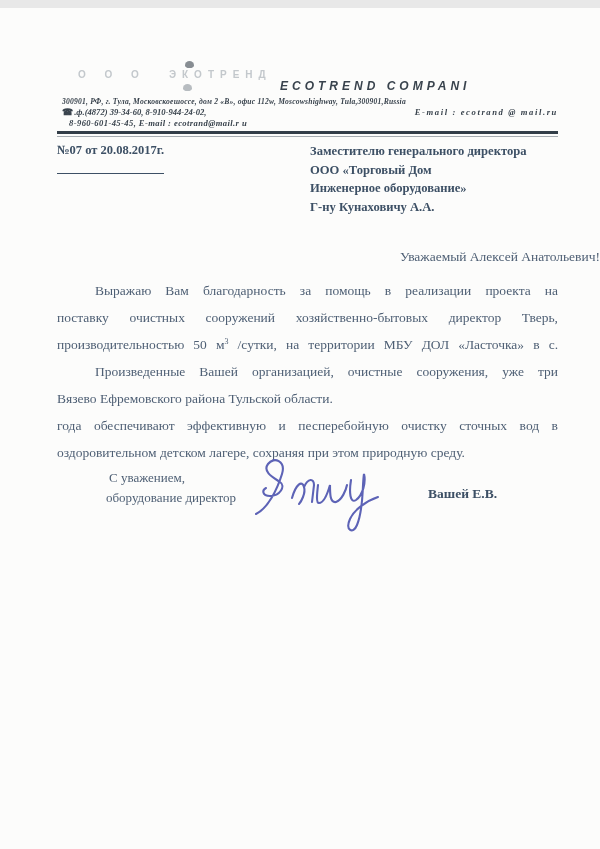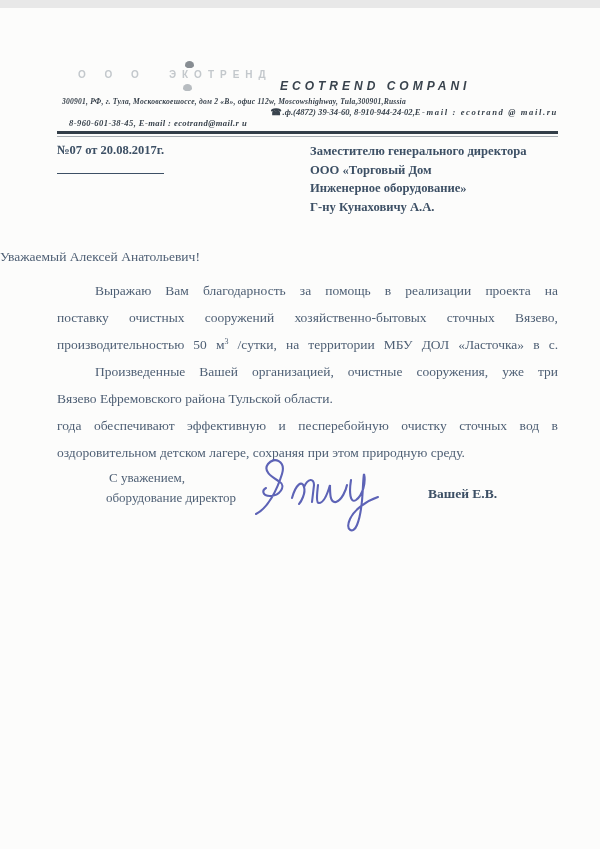--- a/index.html
+++ b/index.html
@@ -32,21 +32,21 @@
     font-size:12px;letter-spacing:4px;
     color:#39434d;white-space:nowrap;
   }
   .addr{
     position:absolute;left:62px;top:89px;width:500px;
     font-size:7.6px;font-style:italic;font-weight:bold;
     letter-spacing:.2px;color:#39434d;white-space:nowrap;
   }
   .phones-row1{
     position:absolute;left:62px;top:99px;width:496px;
-    display:flex;justify-content:flex-end;
+    display:flex;justify-content:space-between;
     font-size:8.6px;font-style:italic;font-weight:bold;color:#39434d;
     white-space:nowrap;
   }
   .phones-row1 .email{letter-spacing:1.6px;}
   .phone-icon{font-style:normal;font-size:9px;margin-right:1px;}
   .phones-row2{
     position:absolute;left:69px;top:110px;
     font-size:8.6px;font-style:italic;font-weight:bold;color:#39434d;
     letter-spacing:.4px;white-space:nowrap;
   }
@@ -59,21 +59,21 @@
     border-bottom:1.5px solid currentColor;padding-bottom:15px;
   }
   .recipient{
     position:absolute;left:310px;top:134px;width:255px;
     font-size:12.6px;font-weight:bold;color:var(--ink_bold,#3d5065);
     line-height:18.5px;
   }
   
   .salutation{
     position:absolute;left:0;top:241px;width:600px;
-    text-align:left;font-size:13.5px;
+    text-align:right;font-size:13.5px;
   }
   .body-block{
     position:absolute;left:57px;top:269px;width:501px;
     font-size:13.5px;
   }
   .bodyline{
     height:27px;line-height:27px;
     text-align:justify;text-align-last:justify;
     white-space:nowrap;
   }
@@ -104,39 +104,39 @@
   </div>
 
   <div class="company-en">ECOTREND COMPANI</div>
 
   <div class="addr">300901, РФ, г. Тула, Московскоешоссе, дом 2 «В», офис 112w, Moscowshighway, Tula,300901,Russia</div>
 
   <div class="phones-row1">
     <span><span class="phone-icon">☎</span><span>.ф.(4872) 39-34-60, 8-910-944-24-02,</span></span>
     <span class="email">E-mail : ecotrand @ mail.ru</span>
   </div>
-  <div class="phones-row2">8-960-601-38-45, E-mail : ecotrand@mail.r u</div>
+  <div class="phones-row2">8-960-601-45-45, E-mail : ecotrand@mail.r u</div>
 
   <div class="rule-thick"></div>
   <div class="rule-thin"></div>
 
   <div class="ref">№07 от 20.08.2017г.</div>
 
   <div class="recipient">
     <div>Заместителю генерального директора</div>
     <div>ООО «Торговый Дом</div>
     <div>Инженерное оборудование»</div>
     <div>Г-ну Кунаховичу А.А.</div>
   </div>
 
   <div class="salutation">Уважаемый Алексей Анатольевич!</div>
 
   <div class="body-block">
     <div class="bodyline indent">Выражаю Вам благодарность за помощь в реализации проекта на</div>
-    <div class="bodyline">поставку очистных сооружений хозяйственно-бытовых сточных Вязево,</div>
+    <div class="bodyline">поставку очистных сооружений хозяйственно-бытовых директор Тверь,</div>
     <div class="bodyline"><span>производительностью 50 м</span><sup>3</sup><span> /сутки, на территории МБУ ДОЛ «Ласточка» в с.</span></div>
     <div class="bodyline indent">Произведенные Вашей организацией, очистные сооружения, уже три</div>
     <div class="bodyline lastline">Вязево Ефремовского района Тульской области.</div>
     <div class="bodyline">года обеспечивают эффективную и песперебойную очистку сточных вод в</div>
     <div class="bodyline lastline">оздоровительном детском лагере, сохраняя при этом природную среду.</div>
   </div>
 
   <div class="closing">
     <div>С уважением,</div>
     <div>оборудование директор</div>

